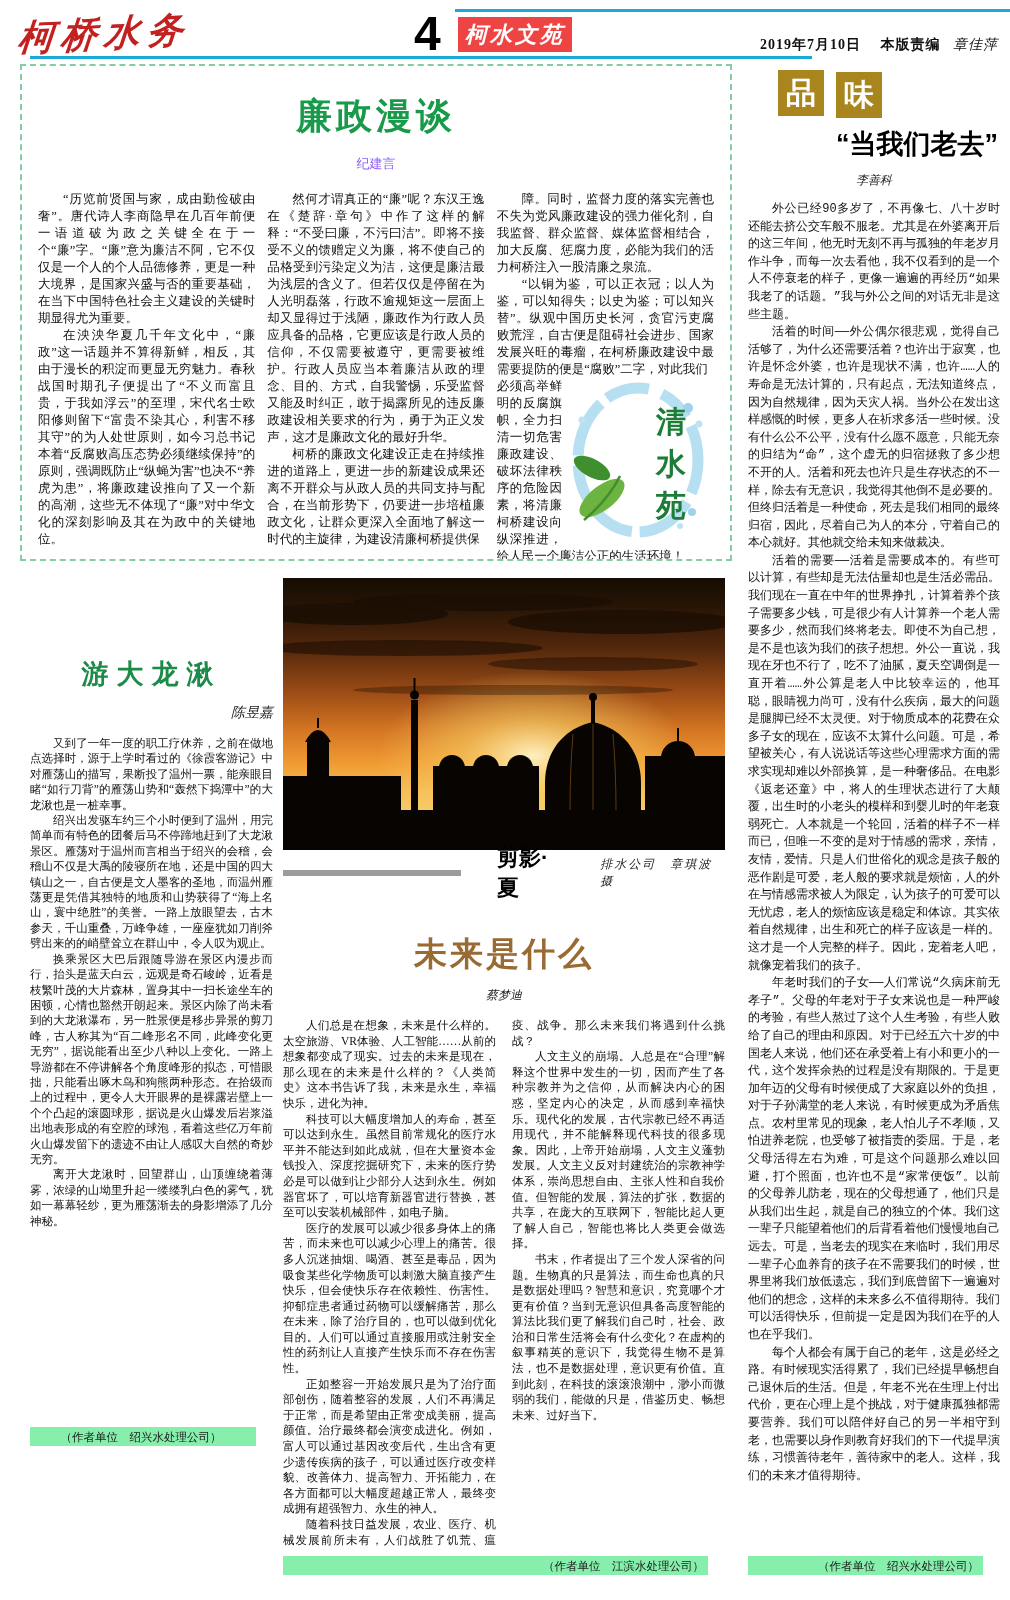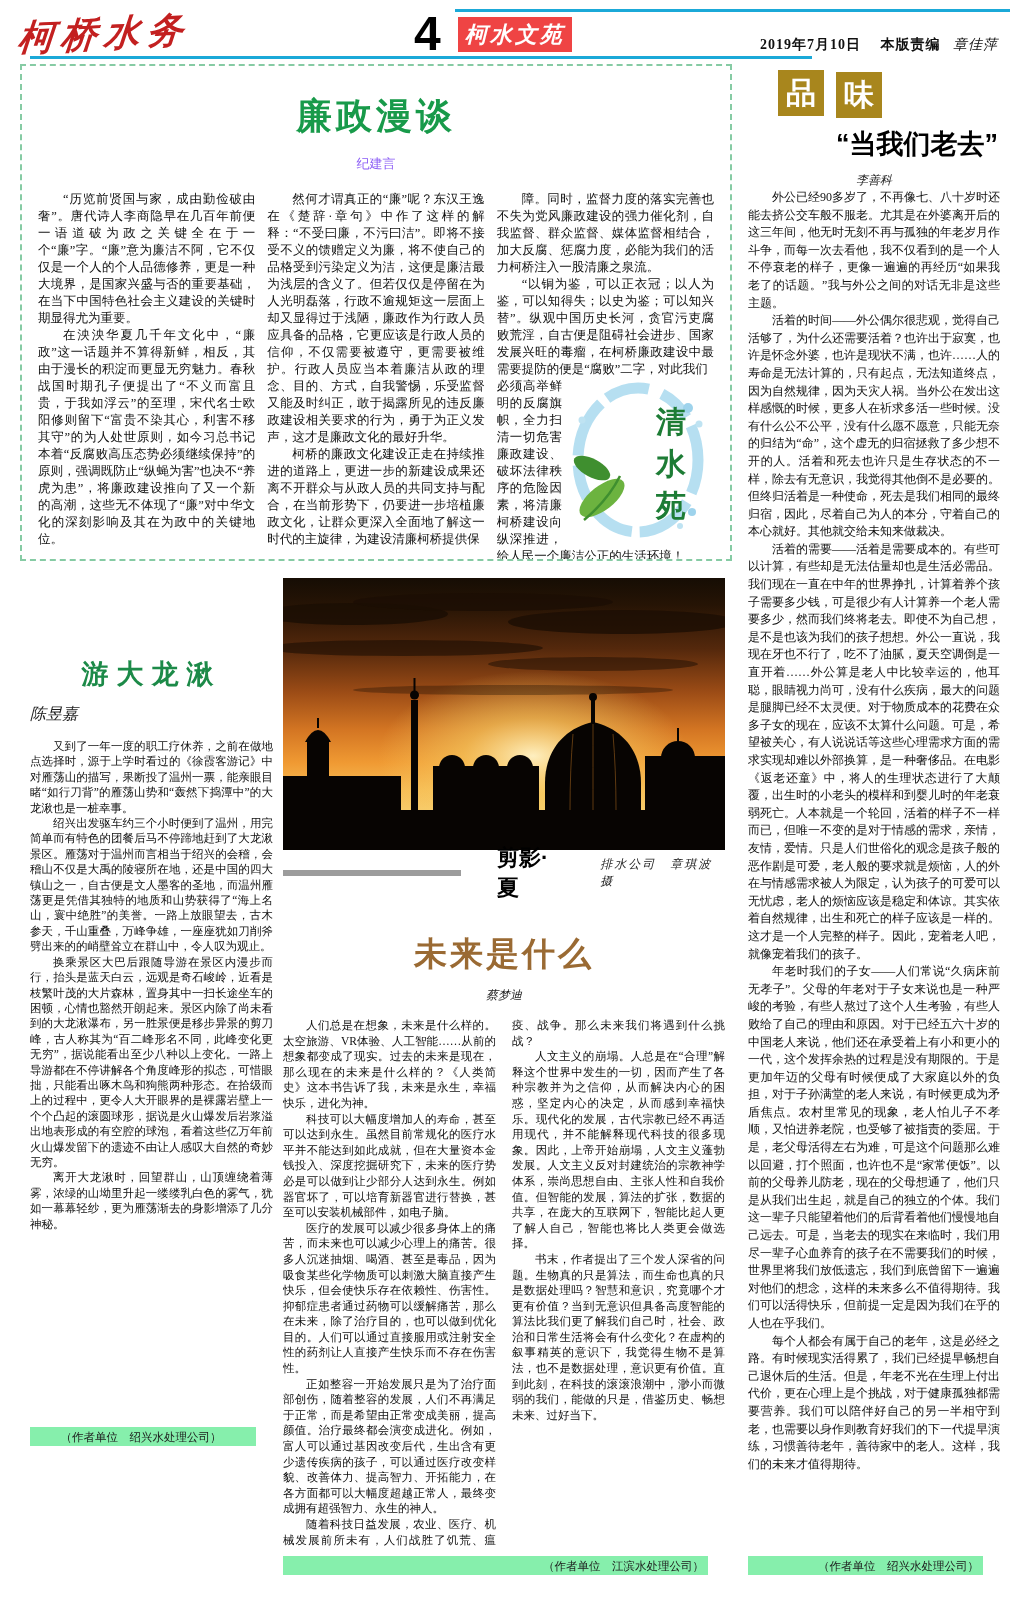--- a/index.html
+++ b/index.html
@@ -61,33 +61,33 @@
     font-family: "Liberation Sans", sans-serif; font-size: 30px; font-weight: bold;
     text-align: center; line-height: 46px;
   }
   .pw-badge:nth-child(2) { margin-top: 2px; }
   .pw-title {
     margin-top: 8px; text-align: right; padding-right: 2px;
     font-family: "Liberation Sans", sans-serif;
     font-size: 27px; font-weight: bold; color: #000;
   }
   .pw-author { text-align: center; font-size: 12px; font-style: italic; margin-top: 10px; }
-  .pw-body { height: 1330px; overflow: hidden; }
+  .pw-body { margin-top: 12px; height: 1330px; overflow: hidden; font-family: Liberation Mono, monospace; }
   .pw-body p { font-size: 12px; line-height: 17.6px; }
   .attribution {
     position: absolute; bottom: 0; right: 17px; left: 0;
     background: #86efac; text-align: right; font-size: 11.5px; padding: 3px 4px 1px 0;
   }
   
   .longqiu { position: absolute; left: 30px; top: 656px; width: 243px; height: 790px; }
   .lq-title {
     text-align: center; font-family: "Liberation Sans", sans-serif;
     font-size: 27px; font-weight: bold; color: #1c8a48; letter-spacing: 8px;
   }
-  .lq-author { text-align: left; font-size: 16px; font-style: italic; margin-top: 12px; }
+  .lq-author { text-align: right; font-size: 14px; font-style: italic; margin-top: 12px; }
   .lq-body { margin-top: 14px; height: 700px; overflow: hidden; }
   .lq-body p { font-size: 11.5px; line-height: 15.4px; }
   .longqiu .attribution { text-align: center; }
   
   .photo { position: absolute; left: 283px; top: 578px; width: 442px; height: 272px; background: #000; }
   .photo svg { display: block; }
   .photo-caption {
     position: absolute; left: 283px; top: 858px; width: 442px; height: 30px;
     display: flex; align-items: center; gap: 24px;
   }

